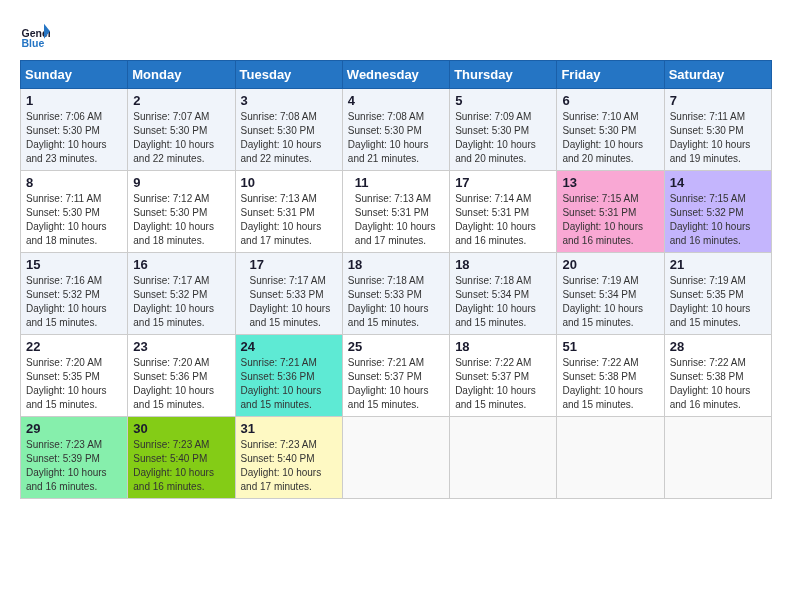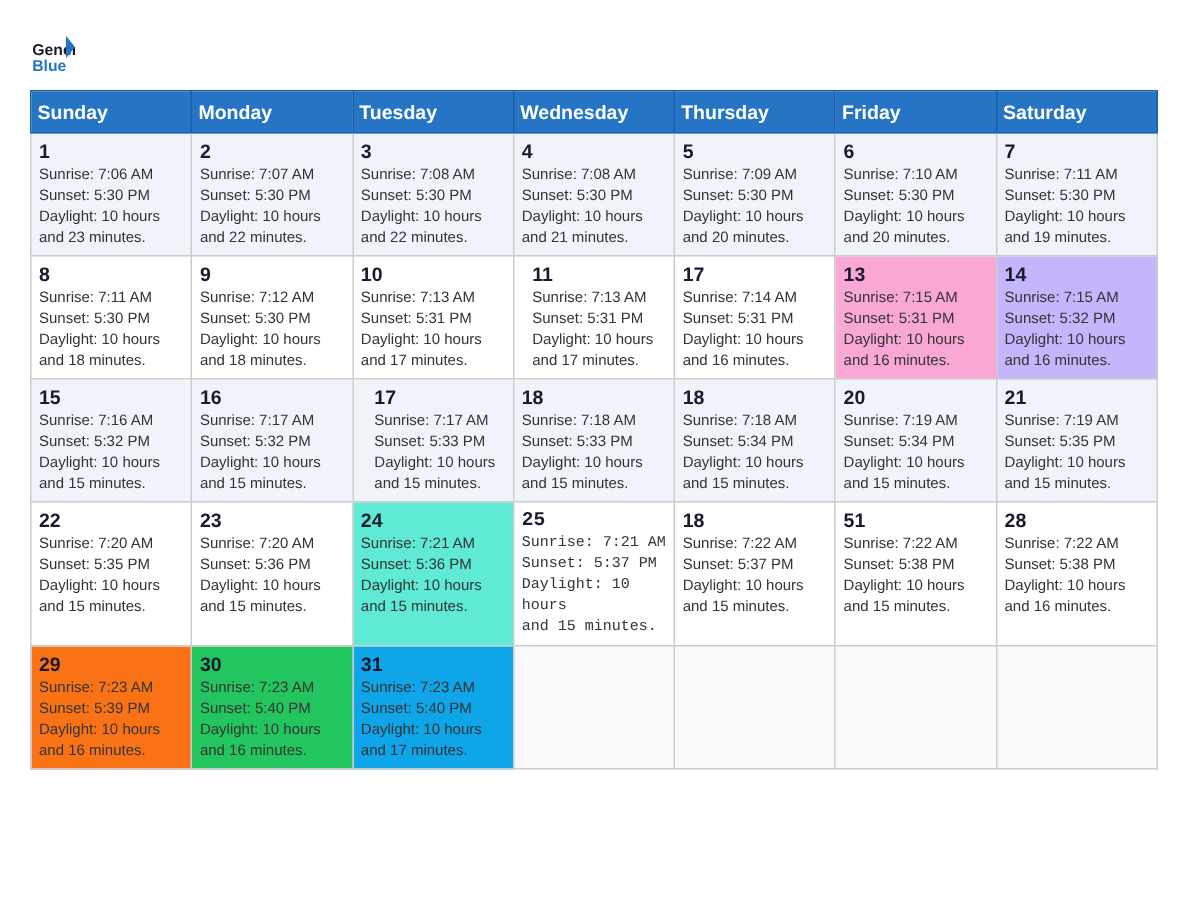--- a/index.html
+++ b/index.html
@@ -294,21 +294,21 @@
 Daylight: 10 hours
 and 15 minutes.</div>
         </td>
         <td style="background-color: #5eead4;">
           <span class="day-number">24</span>
           <div class="day-detail" style="white-space: pre-line;">Sunrise: 7:21 AM
 Sunset: 5:36 PM
 Daylight: 10 hours
 and 15 minutes.</div>
         </td>
-        <td style="background-color: rgb(255, 255, 255); font-family: Liberation Mono, monospace;">
+        <td style="background-color: rgb(255, 255, 255);">
           <span class="day-number">25</span>
           <div class="day-detail" style="white-space: pre-line;">Sunrise: 7:21 AM
 Sunset: 5:37 PM
 Daylight: 10 hours
 and 15 minutes.</div>
         </td>
         <td style="background-color: rgb(255, 255, 255);">
           <span class="day-number">18</span>
           <div class="day-detail" style="white-space: pre-line;">Sunrise: 7:22 AM
 Sunset: 5:37 PM
@@ -324,35 +324,35 @@
         </td>
         <td style="background-color: rgb(255, 255, 255);">
           <span class="day-number">28</span>
           <div class="day-detail" style="white-space: pre-line;">Sunrise: 7:22 AM
 Sunset: 5:38 PM
 Daylight: 10 hours
 and 16 minutes.</div>
         </td>
       </tr>
       <tr>
-        <td style="background-color: #f97316;">
+        <td style="background-color: #86efac;">
           <span class="day-number">29</span>
           <div class="day-detail" style="white-space: pre-line;">Sunrise: 7:23 AM
 Sunset: 5:39 PM
 Daylight: 10 hours
 and 16 minutes.</div>
         </td>
-        <td style="background-color: #22c55e;">
+        <td style="background-color: #84cc16;">
           <span class="day-number">30</span>
           <div class="day-detail" style="white-space: pre-line;">Sunrise: 7:23 AM
 Sunset: 5:40 PM
 Daylight: 10 hours
 and 16 minutes.</div>
         </td>
-        <td style="background-color: #0ea5e9; margin-left: 28px;">
+        <td style="background-color: #fef9c3; margin-left: 28px;">
           <span class="day-number">31</span>
           <div class="day-detail" style="white-space: pre-line;">Sunrise: 7:23 AM
 Sunset: 5:40 PM
 Daylight: 10 hours
 and 17 minutes.</div>
         </td>
         <td class="empty-cell"></td>
         <td class="empty-cell"></td>
         <td class="empty-cell"></td>
         <td class="empty-cell"></td>

